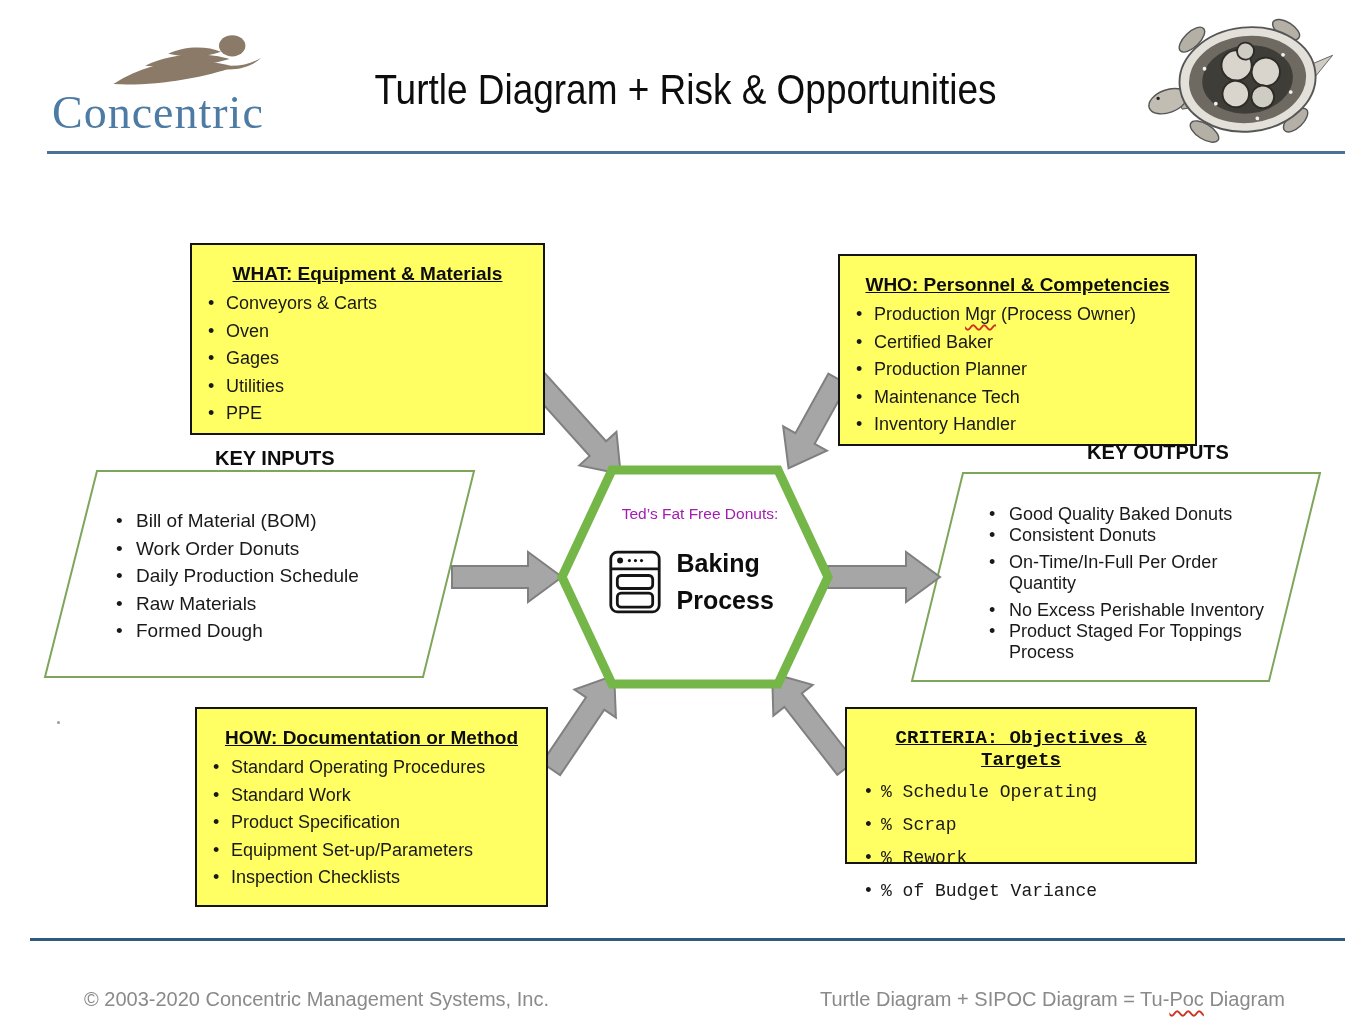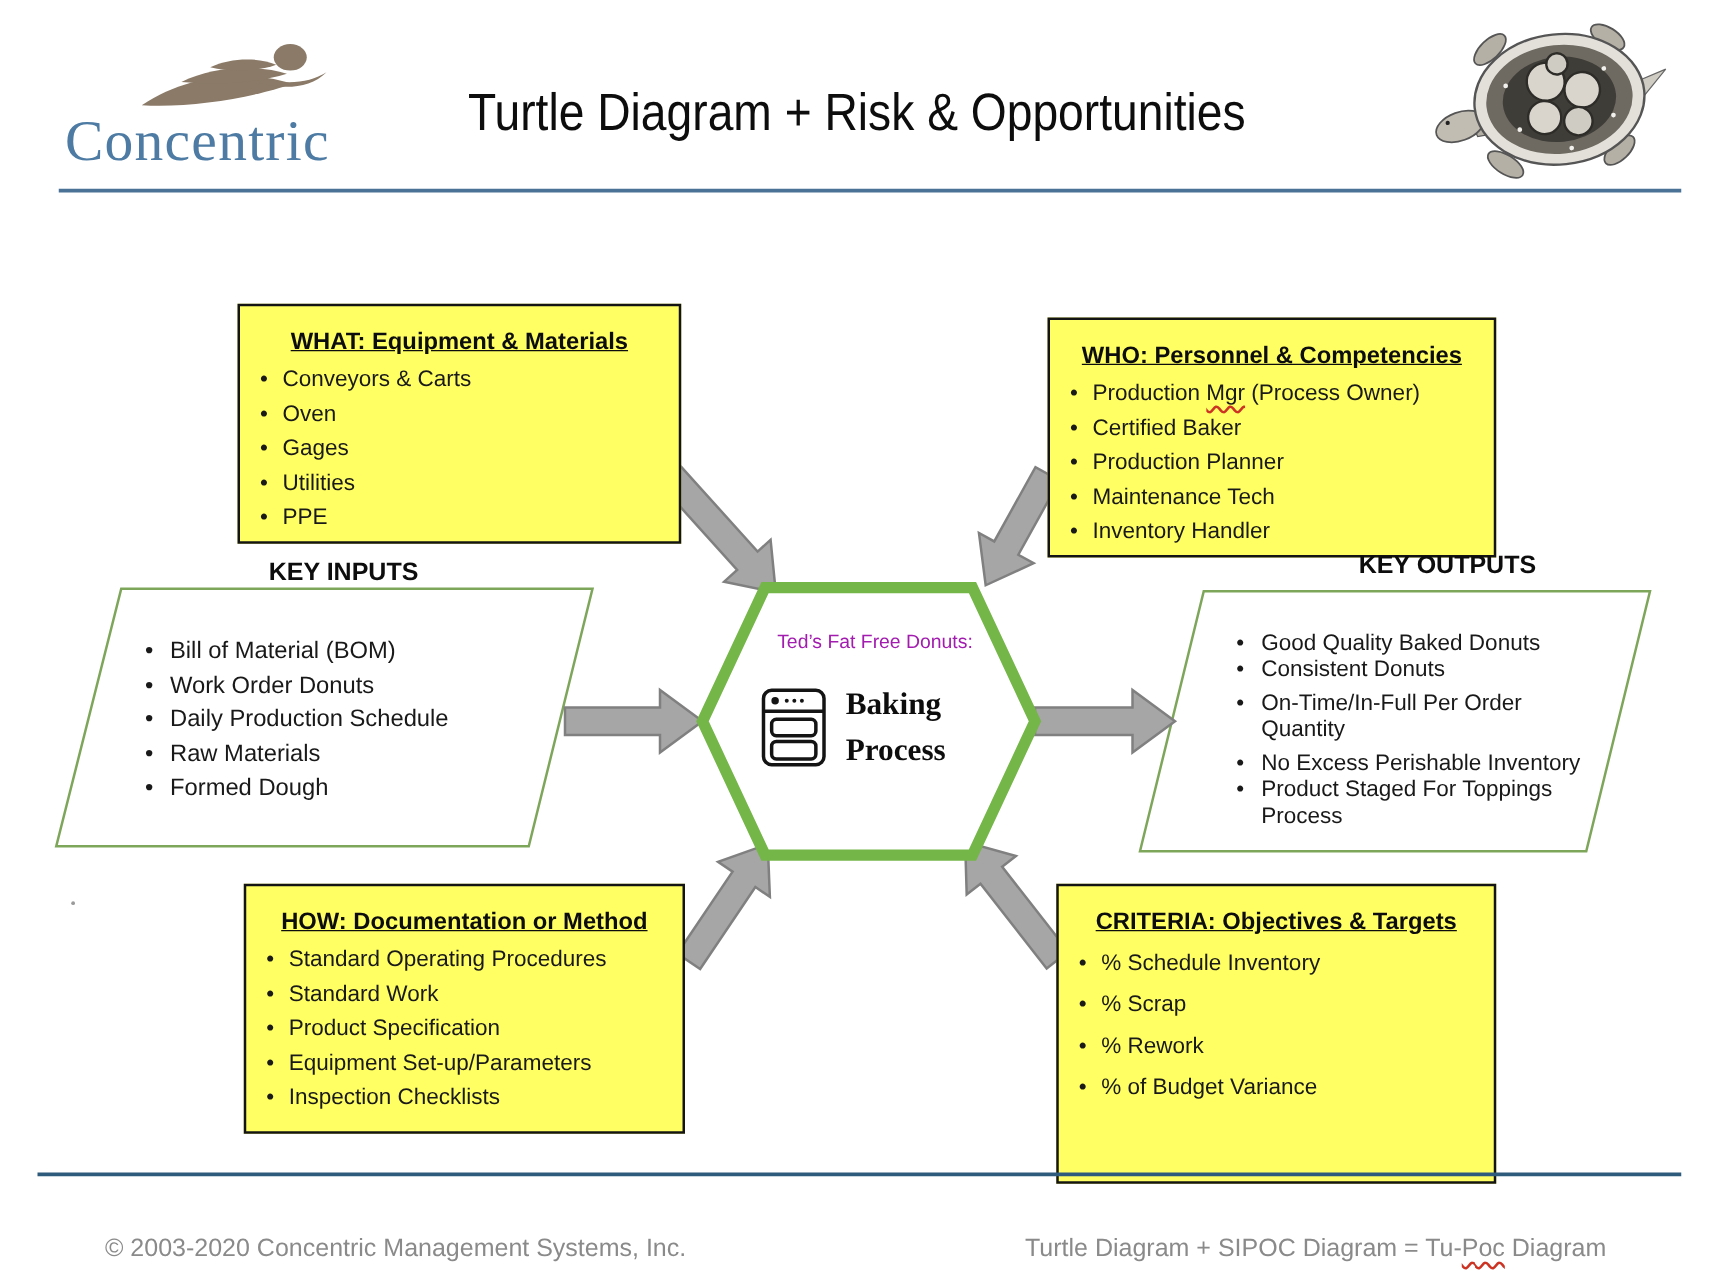--- a/index.html
+++ b/index.html
@@ -26,40 +26,40 @@
   .ybox{position:absolute;background:#ffff64;border:2px solid #141414;box-sizing:border-box;
         padding:16px 8px 0 8px;}
   .ybox h3{margin:2px 0 5px 0;font-size:19px;font-weight:bold;text-align:center;
            text-decoration:underline;color:#0d0d0d;}
   .ybox ul,.plist ul{list-style:none;margin:0;padding:0;}
   .ybox li{position:relative;font-size:18px;line-height:27.5px;padding-left:26px;color:#191919;}
   .ybox li::before{content:"•";position:absolute;left:8px;}
   .box-what{left:190px;top:243px;width:355px;height:192px;}
   .box-who{left:838px;top:254px;width:359px;height:192px;}
   .box-how{left:195px;top:707px;width:353px;height:200px;}
-  .box-criteria{left:845px;top:707px;width:352px;height:240px;}
+  .box-criteria{left:845px;top:707px;width:352px;height:157px;font-family:Liberation Mono, monospace;}
   .box-criteria li{line-height:33px;}
 
   
   .side-label{position:absolute;font-weight:bold;font-size:20px;color:#0d0d0d;white-space:nowrap;}
   .label-inputs{left:215px;top:447px;}
   .label-outputs{left:1087px;top:441px;}
   .plist{position:absolute;}
   .plist li{position:relative;padding-left:24px;color:#191919;}
   .plist li::before{content:"•";position:absolute;left:4px;}
   .inputs-text{left:112px;top:507px;width:340px;}
   .inputs-text li{font-size:19px;line-height:27.5px;}
   .outputs-text{left:985px;top:504px;width:296px;}
   .outputs-text li{font-size:18px;line-height:21px;}
   .outputs-text li:nth-child(3){margin-top:6px;padding-bottom:6px;}
 
   
   .hex-content{position:absolute;left:577px;top:505px;width:246px;text-align:center;}
   .hex-sub{font-size:15.5px;color:#a21caf;}
-  .hex-row{display:flex;align-items:center;justify-content:center;gap:15px;margin-top:22px;font-family:Liberation Serif, serif;}
+  .hex-row{display:flex;align-items:center;justify-content:center;gap:15px;margin-top:22px;}
   .hex-name{font-weight:bold;font-size:25px;line-height:37px;width:116px;text-align:left;color:#0d0d0d;}
 
   
   .footer-copy{position:absolute;left:84px;top:988px;font-size:20px;color:#8a8a8a;}
   .footer-note{position:absolute;right:86px;top:988px;font-size:20px;color:#8a8a8a;}
 
   .squiggle{text-decoration-line:underline;text-decoration-style:wavy;
             text-decoration-color:#cc3322;text-decoration-thickness:1.5px;text-underline-offset:4px;}
   .stray-mark{position:absolute;left:57px;top:721px;width:3px;height:3px;border-radius:50%;background:#9a9a9a;}
 </style>
@@ -157,21 +157,21 @@
         <li>Standard Work</li>
         <li>Product Specification</li>
         <li>Equipment Set-up/Parameters</li>
         <li>Inspection Checklists</li>
       </ul>
   </div>
 
   <div class="ybox box-criteria">
     <h3>CRITERIA: Objectives &amp; Targets</h3>
     <ul>
-        <li>% Schedule Inventory</li>
+        <li>% Schedule Operating</li>
         <li>% Scrap</li>
         <li>% Rework</li>
         <li>% of Budget Variance</li>
       </ul>
   </div>
 
   <div class="side-label label-inputs">KEY INPUTS</div>
   <div class="side-label label-outputs">KEY OUTPUTS</div>
 
   <div class="plist inputs-text">

